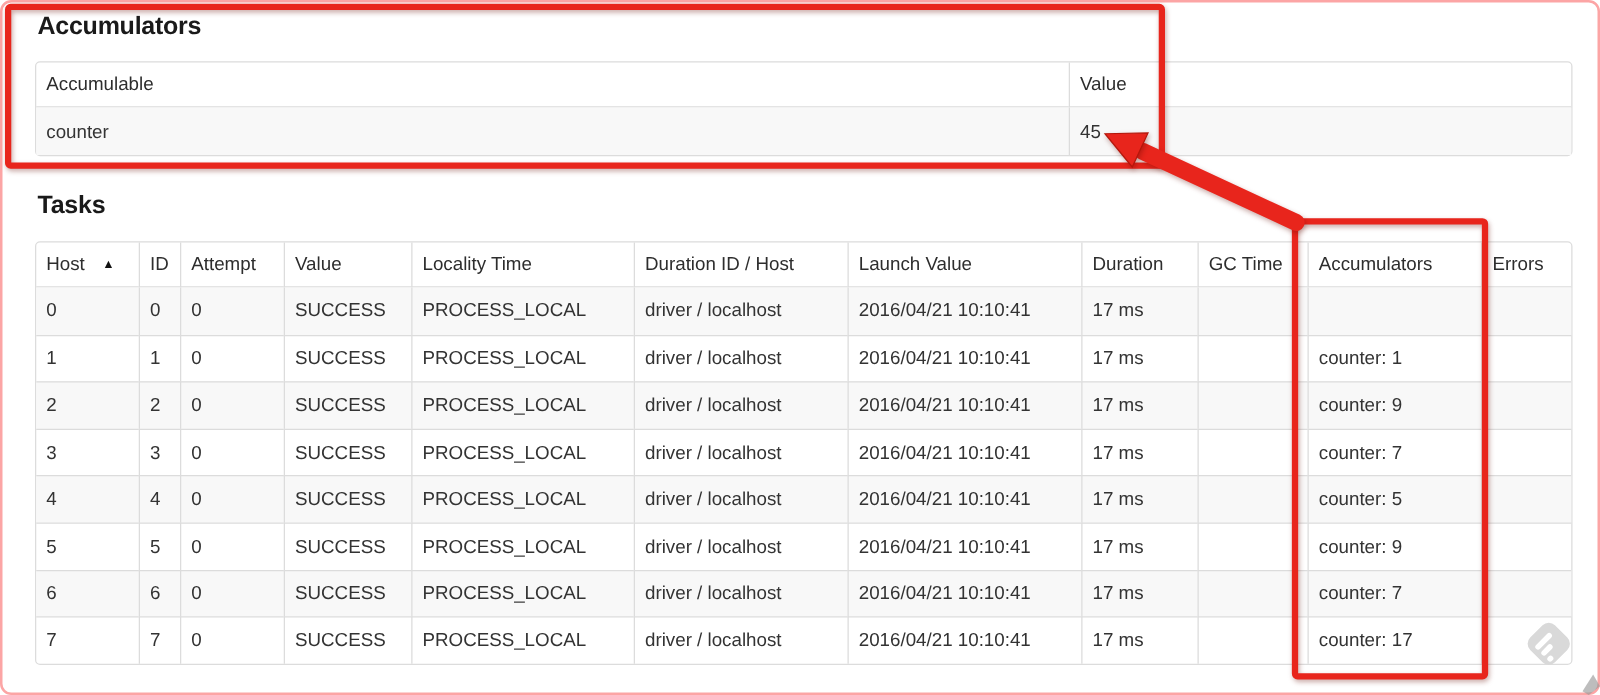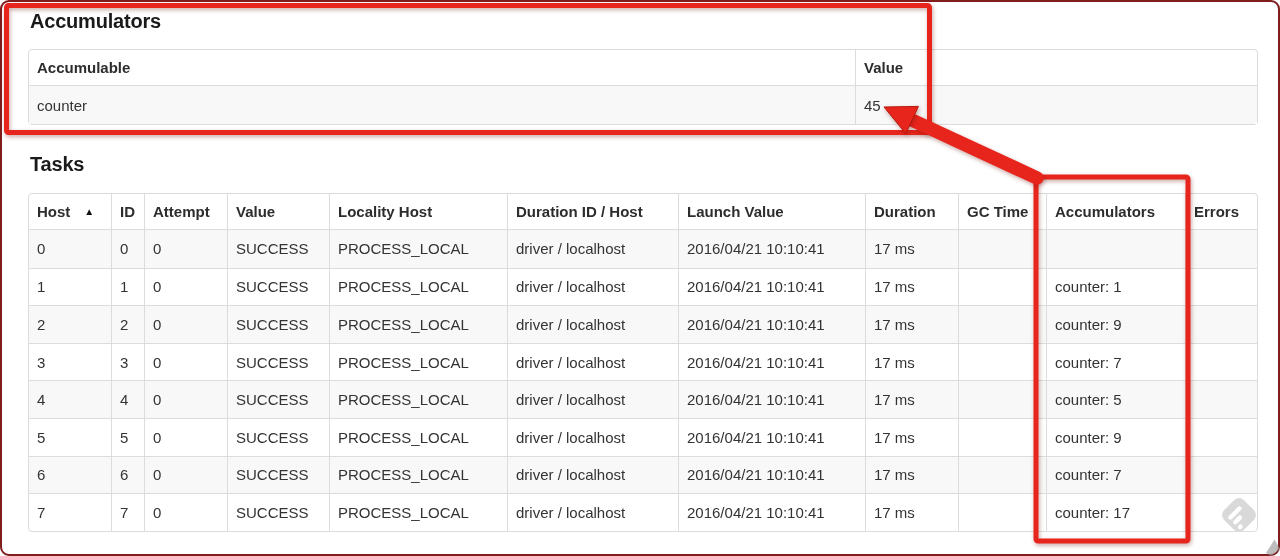--- a/index.html
+++ b/index.html
@@ -3,21 +3,21 @@
 <meta charset="utf-8">
 <style>
   html,body { margin:0; padding:0; }
   body {
     width:1280px; height:556px; position:relative; overflow:hidden;
     background:#ffffff;
     font-family:"Liberation Sans", sans-serif;
   }
   .frame {
     position:absolute; inset:0; box-sizing:border-box;
-    border:2px solid #7f1d1d; border-radius:9px;
+    border:2px solid #fca5a5; border-radius:9px;
     background:#fff;
   }
   .section-title {
     position:absolute; margin:0;
     font-size:20px; font-weight:700; color:#1a1a1a;
     letter-spacing:-0.2px; white-space:nowrap;
   }
   #acc-title   { left:28px; top:8px; }
   #tasks-title { left:28px; top:151px; }
 
@@ -30,21 +30,21 @@
   }
   #acc-table   { left:26px; top:47px;  width:1228px; }
   #tasks-table { left:26px; top:191px; width:1228px; }
 
   .grid th, .grid td {
     box-sizing:border-box; padding:0 8px; text-align:left;
     white-space:nowrap; overflow:hidden; vertical-align:middle;
     border-left:1px solid #dcdcdc;
   }
   .grid th:first-child, .grid td:first-child { border-left:0; }
-  .grid thead th { font-weight:700; border-bottom:1px solid #dcdcdc; height:36px; color:#2d2d2d; }
+  .grid thead th { font-weight:400; border-bottom:1px solid #dcdcdc; height:36px; color:#2d2d2d; }
   .grid tbody td { border-top:1px solid #dcdcdc; }
   .grid tbody tr:first-child td { border-top:0;margin-left:36px; }
   .grid tbody tr:nth-child(odd) { background:#f8f8f8; }
 
   #acc-table tbody td   { height:38px; }
   #tasks-table tbody td { height:37.6px; }
 
   .sort-icon {
     font-size:10px; margin-left:14px; color:#111;
     position:relative; top:-2px;
@@ -103,21 +103,21 @@
         <col style="width:72px">
     </colgroup>
     <thead>
       <tr>
         <th>
           <span>Host</span><span class="sort-icon">▲</span>
         </th>
         <th>ID</th>
         <th>Attempt</th>
         <th>Value</th>
-        <th>Locality Host</th>
+        <th>Locality Time</th>
         <th>Duration ID / Host</th>
         <th>Launch Value</th>
         <th>Duration</th>
         <th>GC Time</th>
         <th>Accumulators</th>
         <th>Errors</th>
       </tr>
     </thead>
     <tbody>
       <tr>

